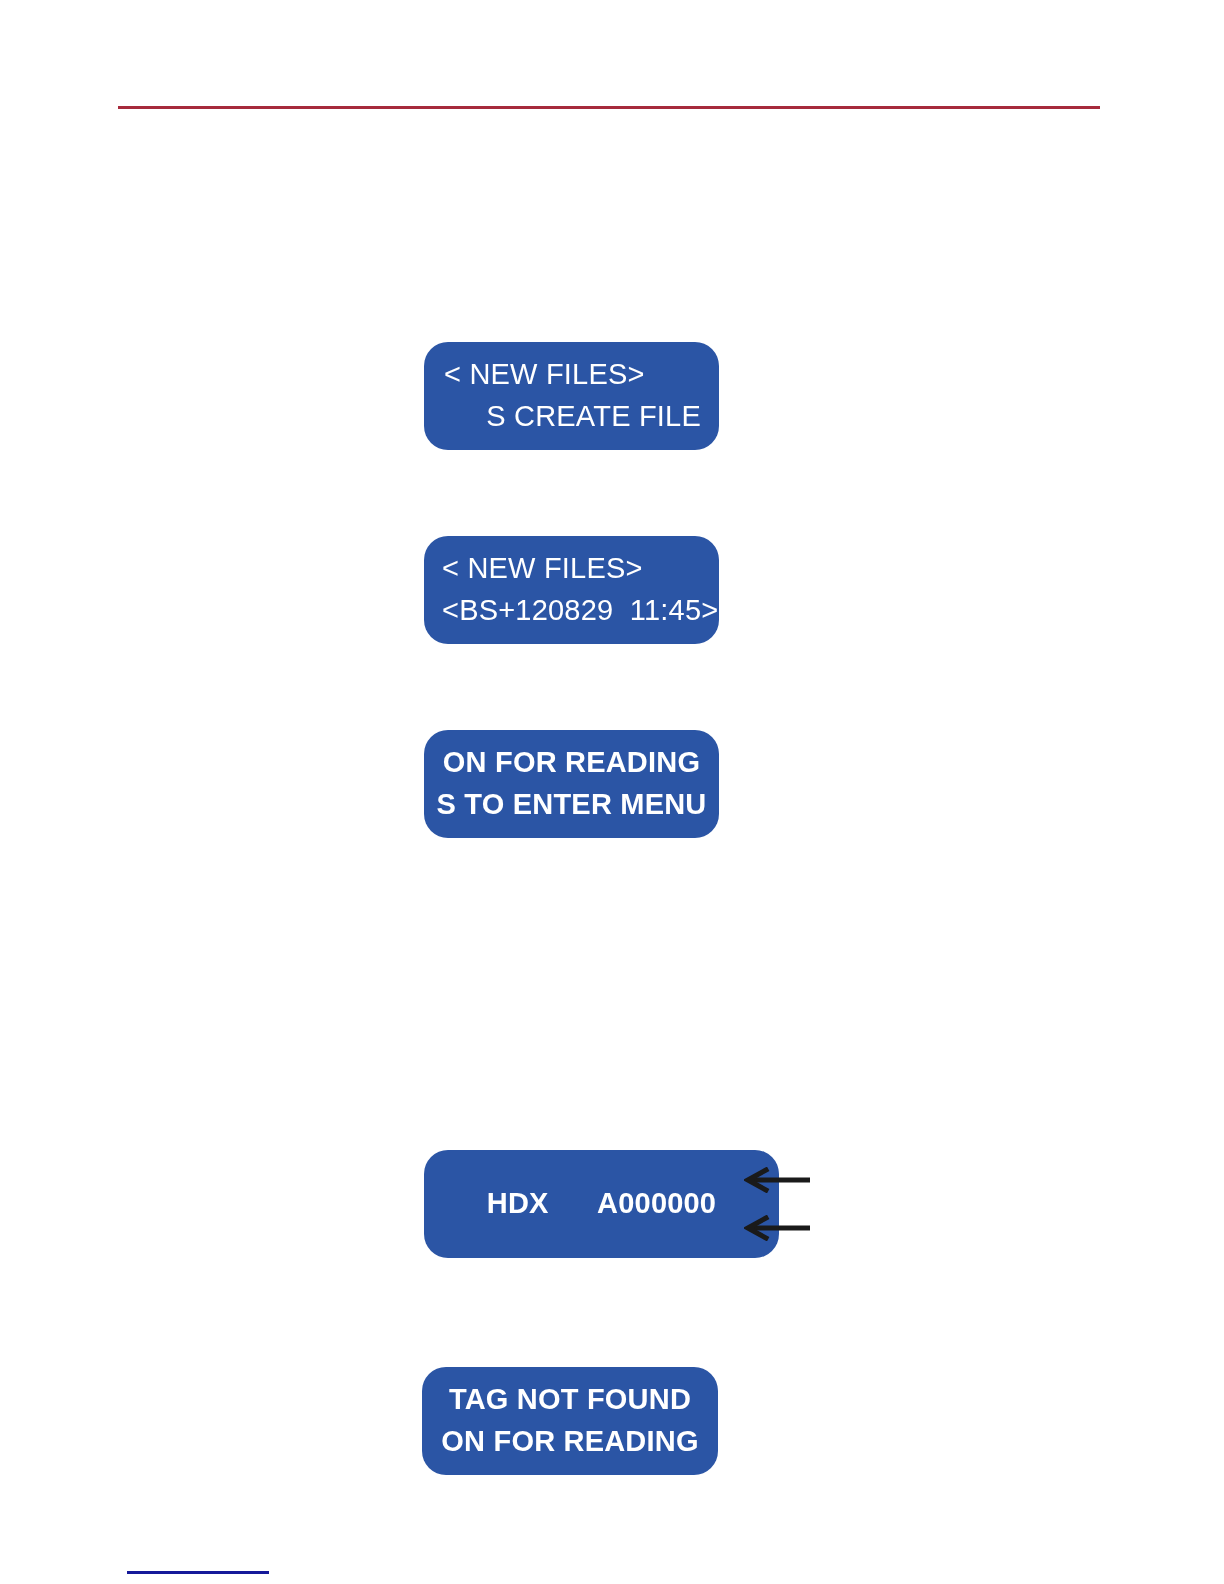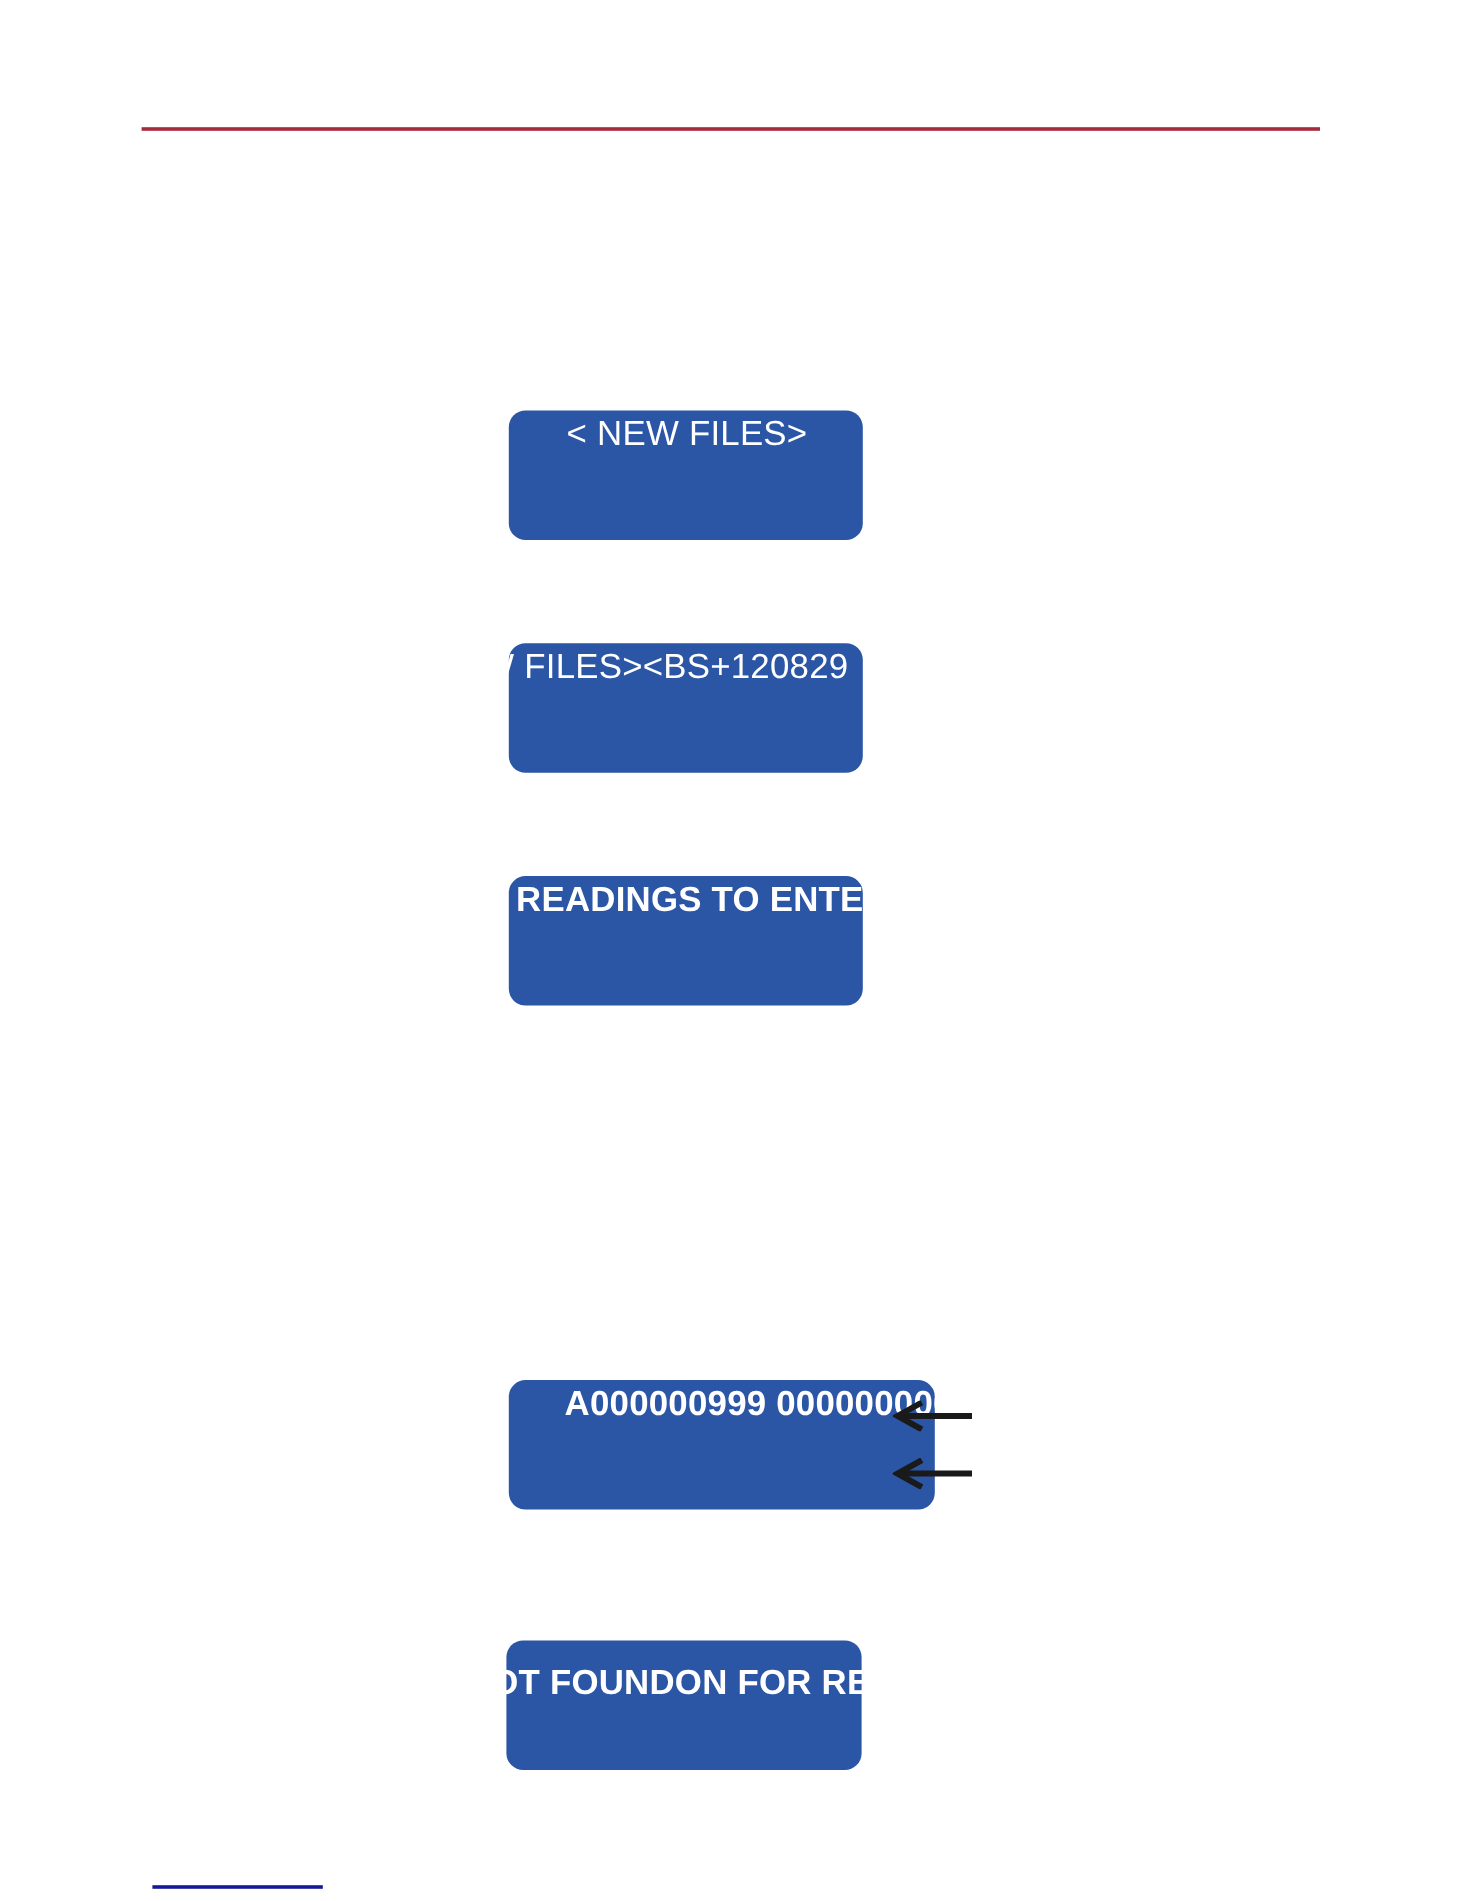--- a/index.html
+++ b/index.html
@@ -35,24 +35,24 @@
     top: 1571px;
     width: 142px;
     height: 3px;
     background: #15199A;
   }
 
   
   .lcd {
     position: absolute;
     background: #2B55A5;
-    border-radius: 14px;
+    border-radius: 24px;
     color: #ffffff;
     display: flex;
-    flex-direction: row;
+    flex-direction: column;
     justify-content: center;
     box-sizing: border-box;
   }
   .lcd-line {
     font-family: "Liberation Sans", sans-serif;
     font-size: 29px;
     line-height: 1.44;
     letter-spacing: 0.2px;
     white-space: pre;
     color: #ffffff;
@@ -94,35 +94,35 @@
 </style>
 </head>
 <body>
 
 <div class="page">
 
   <div class="header-rule"></div>
 
   <div class="lcd" id="panel-new-files-create">
     <div class="lcd-line align-left">&lt; NEW FILES&gt;</div>
+    <div class="lcd-line align-right">S CREATE FILE</div>
   </div>
 
   <div class="lcd" id="panel-new-files-bs">
     <div class="lcd-line align-left">&lt; NEW FILES&gt;</div>
     <div class="lcd-line align-left">&lt;BS+120829  11:45&gt;</div>
   </div>
 
   <div class="lcd" id="panel-on-for-reading-menu">
     <div class="lcd-line align-center">ON FOR READING</div>
     <div class="lcd-line align-center">S TO ENTER MENU</div>
   </div>
 
   <div class="lcd" id="panel-tag-data">
     <div class="lcd-line align-center">HDX      A000000</div>
-    <div class="lcd-line align-center">999 000000000001</div>
   </div>
 
   <svg class="arrow" id="arrow-tag-type" viewBox="0 0 66 26">
     <path d="M4 13 L66 13" stroke="#1A1A1A" stroke-width="5" fill="none"></path>
     <path d="M22 3 L4 13 L22 23" stroke="#1A1A1A" stroke-width="5" fill="none" stroke-linecap="square" stroke-linejoin="miter"></path>
   </svg>
 
   <svg class="arrow" id="arrow-tag-id" viewBox="0 0 66 26">
     <path d="M4 13 L66 13" stroke="#1A1A1A" stroke-width="5" fill="none"></path>
     <path d="M22 3 L4 13 L22 23" stroke="#1A1A1A" stroke-width="5" fill="none" stroke-linecap="square" stroke-linejoin="miter"></path>

